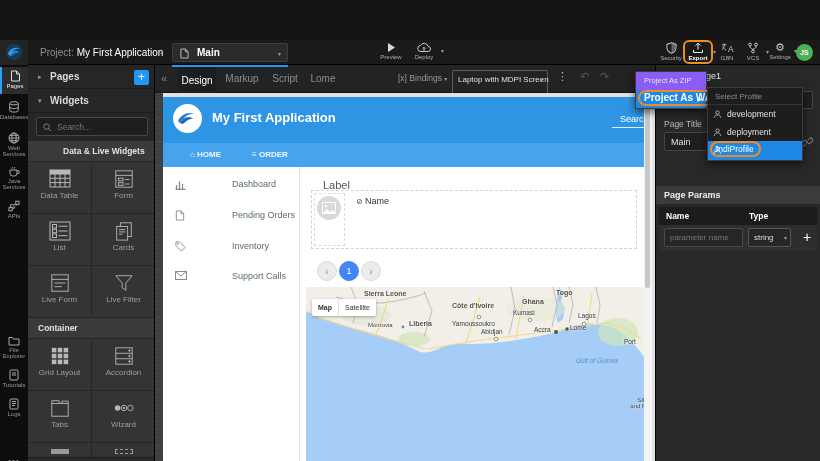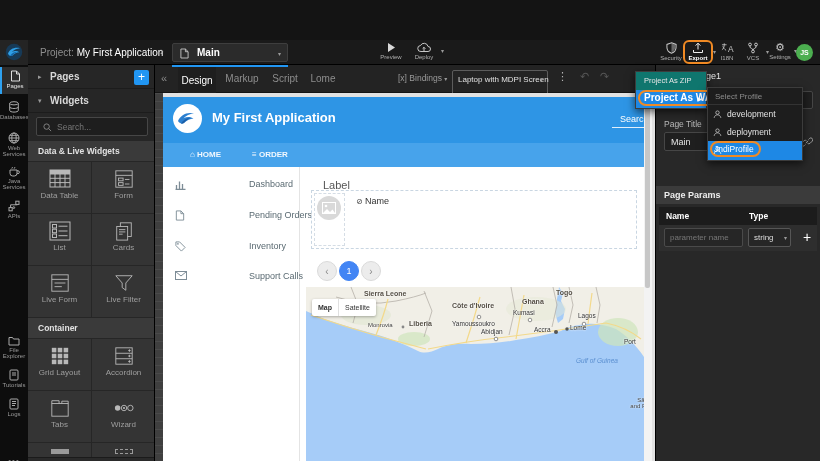--- a/index.html
+++ b/index.html
@@ -48,21 +48,21 @@
 #canvas-toolbar { position:absolute; left:155px; top:25px; width:500px; height:28px; background:#232323; border-bottom:1px solid #141414; }
 .ctab { position:absolute; top:0; height:28px; line-height:28px; font-size:10px; color:#8d8d8d; text-align:center; cursor:pointer; }
 .ctab.active { color:#fff; border-top:2px solid #ef4444; background:#1e1e1e; }
 #canvas-body { position:absolute; left:155px; top:53px; width:500px; height:385px; background:#e2e2e2; }
 #ruler { position:absolute; left:155px; top:53px; width:8px; height:385px; background:repeating-linear-gradient(to bottom,#4a4a4a 0 1px,#3f3f3f 1px 8px); }
 #page-frame { position:absolute; left:163px; top:57px; width:481px; height:381px; background:#fff; }
 #app-header { position:absolute; left:163px; top:57px; width:481px; height:46px; background:#2e95e5; }
 #app-nav { position:absolute; left:163px; top:103px; width:481px; height:24px; background:#47a3eb; }
 .nav-link { position:absolute; top:7px; color:#f2f8fe; font-size:8px; font-weight:bold; cursor:pointer; }
 .snav-item { position:absolute; cursor:pointer; }
-.snav-item .s-lbl { position:absolute; left:34px; top:0; font-size:9px; color:#5a6a72; white-space:nowrap;padding-left:40px; }
+.snav-item .s-lbl { position:absolute; left:17px; top:0; font-size:9px; color:#5a6a72; white-space:nowrap;padding-left:40px; }
 .pg-circle { position:absolute; width:20px; height:20px; border-radius:50%; background:#ececec; border:1px solid #dadada; color:#8a8a8a; font-size:10px; text-align:center; line-height:19px; cursor:pointer; }
 .pg-circle.active { background:#4285f4; border-color:#4285f4; color:#fff; font-size:9px; }
 
 
 #map { position:absolute; left:306px; top:247px; width:338px; height:186px; overflow:hidden; background:#a6ccf8; cursor:grab; }
 .m-country { position:absolute; font-size:7px; font-weight:bold; color:#544e44; text-shadow:0 0 2px #fff,0 0 2px #fff; white-space:nowrap; }
 .m-city { position:absolute; font-size:6.5px; color:#333; text-shadow:0 0 2px #fff,0 0 2px #fff; white-space:nowrap; }
 .m-small { position:absolute; font-size:6px; color:#444; text-shadow:0 0 2px #fff; white-space:nowrap; }
 .m-water { position:absolute; font-size:6.5px; font-style:italic; color:#5b8fd0; white-space:nowrap; }
 #map-control { position:absolute; left:6px; top:12px; height:17px; background:#fff; border-radius:2px; box-shadow:0 1px 3px rgba(0,0,0,.3); display:flex; cursor:pointer; }
@@ -83,21 +83,21 @@
 .insp-input { position:absolute; background:#1f1f1f; border:1px solid #464646; border-radius:2px; color:#e5e5e5; font-size:9px; }
 #insp-search { position:absolute; left:8px; top:26px; width:149px; height:18px; background:#1f1f1f; border:1px solid #464646; border-radius:2px; }
 #insp-search input { position:absolute; left:20px; top:2px; width:122px; height:12px; background:transparent; border:none; color:#bbb; font-size:8.5px; }
 #params-header { position:absolute; left:0; top:121px; width:165px; height:18px; background:#3b3b3b; color:#ededed; font-size:9px; font-weight:bold; line-height:18px; }
 #params-table-head { position:absolute; left:3px; top:142px; width:158px; height:18px; background:#1c1c1c; color:#fff; font-size:8.5px; font-weight:bold; line-height:18px; }
 #params-table-body { position:absolute; left:3px; top:160px; width:158px; height:26px; background:#2e2e2e; }
 #param-type { position:absolute; left:89px; top:3px; width:43px; height:19px; background:#262626; border:1px solid #565656; border-radius:2px; color:#ddd; font-size:8px; line-height:17px; cursor:pointer; }
 #param-add { position:absolute; left:139px; top:1px; width:18px; height:22px; color:#fff; font-size:14px; text-align:center; line-height:22px; cursor:pointer; }
 
 
-#export-menu { position:absolute; left:635px; top:31px; width:72px; background:#0f766e; border:1px solid #3c3c3c; box-shadow:0 3px 8px rgba(0,0,0,.6); z-index:50; }
+#export-menu { position:absolute; left:635px; top:31px; width:72px; background:#8b5cf6; border:1px solid #3c3c3c; box-shadow:0 3px 8px rgba(0,0,0,.6); z-index:50; }
 .menu-item { position:relative; height:18px; line-height:18px; font-size:7.5px; color:#e6e6e6; padding-left:8px; cursor:pointer; white-space:nowrap; }
 .menu-item.hl { background:#1e88e5; color:#fff; padding-left:0; }
 .orange-oval { display:inline-block; border:2px solid #f08a24; border-radius:9px; padding:0 4px; line-height:11px; margin-left:2px; vertical-align:1px; white-space:nowrap; }
 #export-submenu { position:absolute; left:707px; top:47px; width:96px; background:#1d1d1d; border:1px solid #3c3c3c; box-shadow:0 3px 8px rgba(0,0,0,.6); z-index:51; }
 .sub-header { height:17px; line-height:17px; font-size:8px; color:#8d8d8d; padding-left:7px; border-bottom:1px solid #333; }
 .sub-item { position:relative; height:18px; line-height:18px; font-size:8.5px; color:#e2e2e2; cursor:pointer; white-space:nowrap; }
 .sub-item svg { position:absolute; left:5px; top:4.5px; }
 .sub-item .s-txt { margin-left:19px; }
 .sub-item.hl { background:#1e88e5; color:#fff; height:19px; }
 </style>
@@ -271,21 +271,21 @@
     <span class="tri">▾</span>
     <span class="txt">Widgets</span>
   </div>
   <div id="pal-search">
     <svg width="9" height="9" viewBox="0 0 10 10" style="position:absolute;left:6px;top:5px;">
           <circle cx="4" cy="4" r="3" fill="none" stroke="#8a8a8a"></circle>
           <path d="M6.2 6.2L9 9" stroke="#8a8a8a"></path>
         </svg>
     <input placeholder="Search..." style="">
   </div>
-  <div class="pal-sec" style="top:76px;"><span>Data &amp; Live Widgets</span></div>
+  <div class="pal-sec" style="top:76px;padding-left:25px;"><span>Data &amp; Live Widgets</span></div>
 
   <div class="tile" style="left:0;top:97px;">
     <svg width="22" height="20" viewBox="0 0 22 20">
           <g stroke="#b8b8b8" fill="none">
             <rect x="1" y="1" width="20" height="17"></rect>
             <path d="M1 5h20M1 9.3h20M1 13.6h20M6 1v17M11 1v17M16 1v17"></path>
           </g>
           <rect x="1" y="1" width="20" height="4" fill="#b8b8b8"></rect>
         </svg>
     <div class="t-lbl">Data Table</div>

